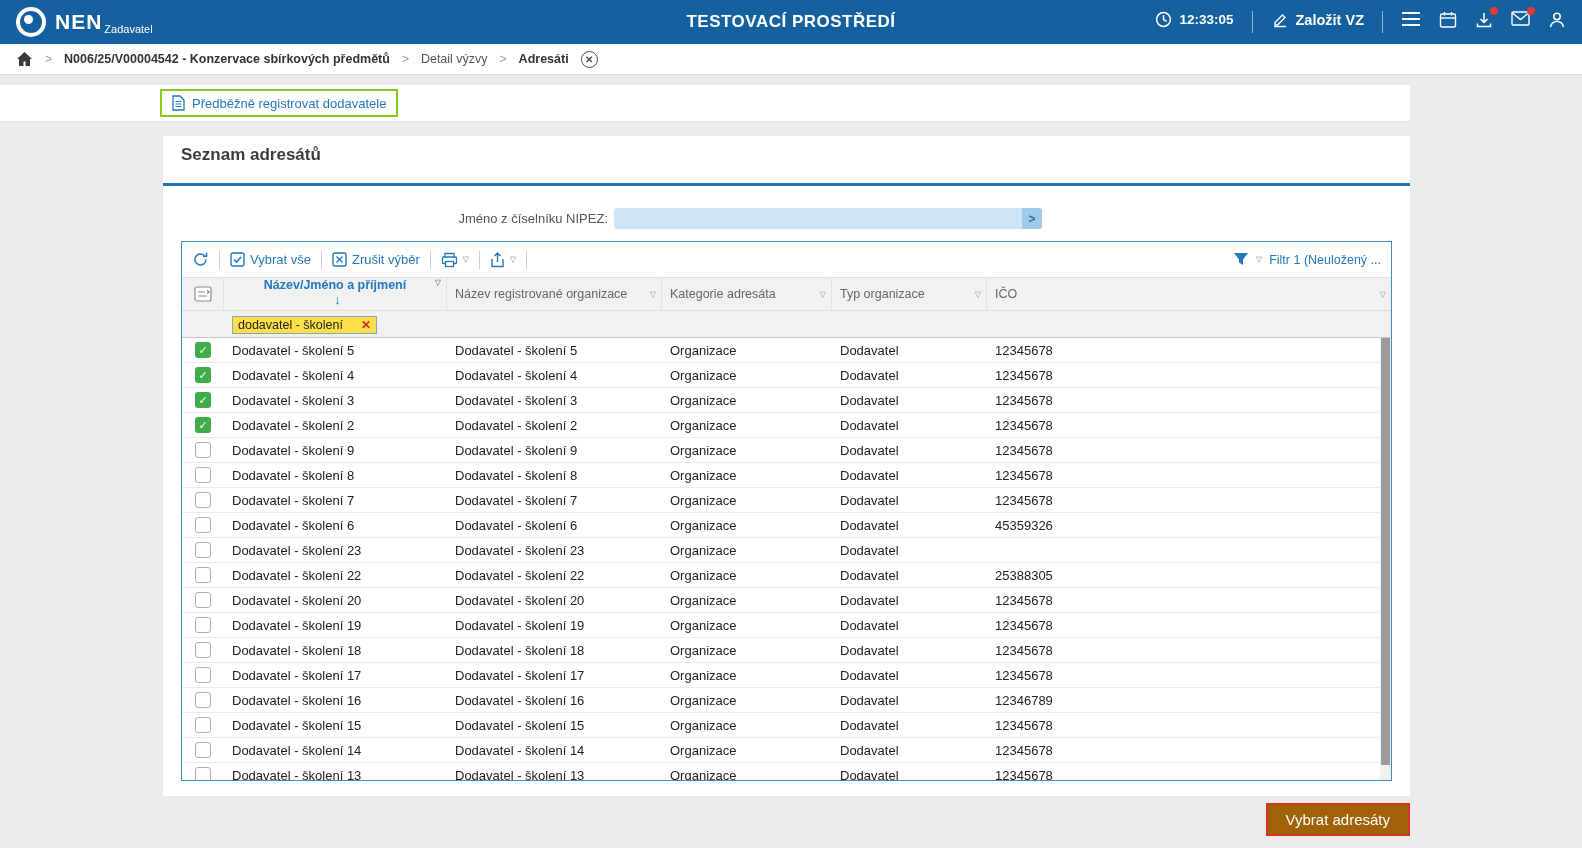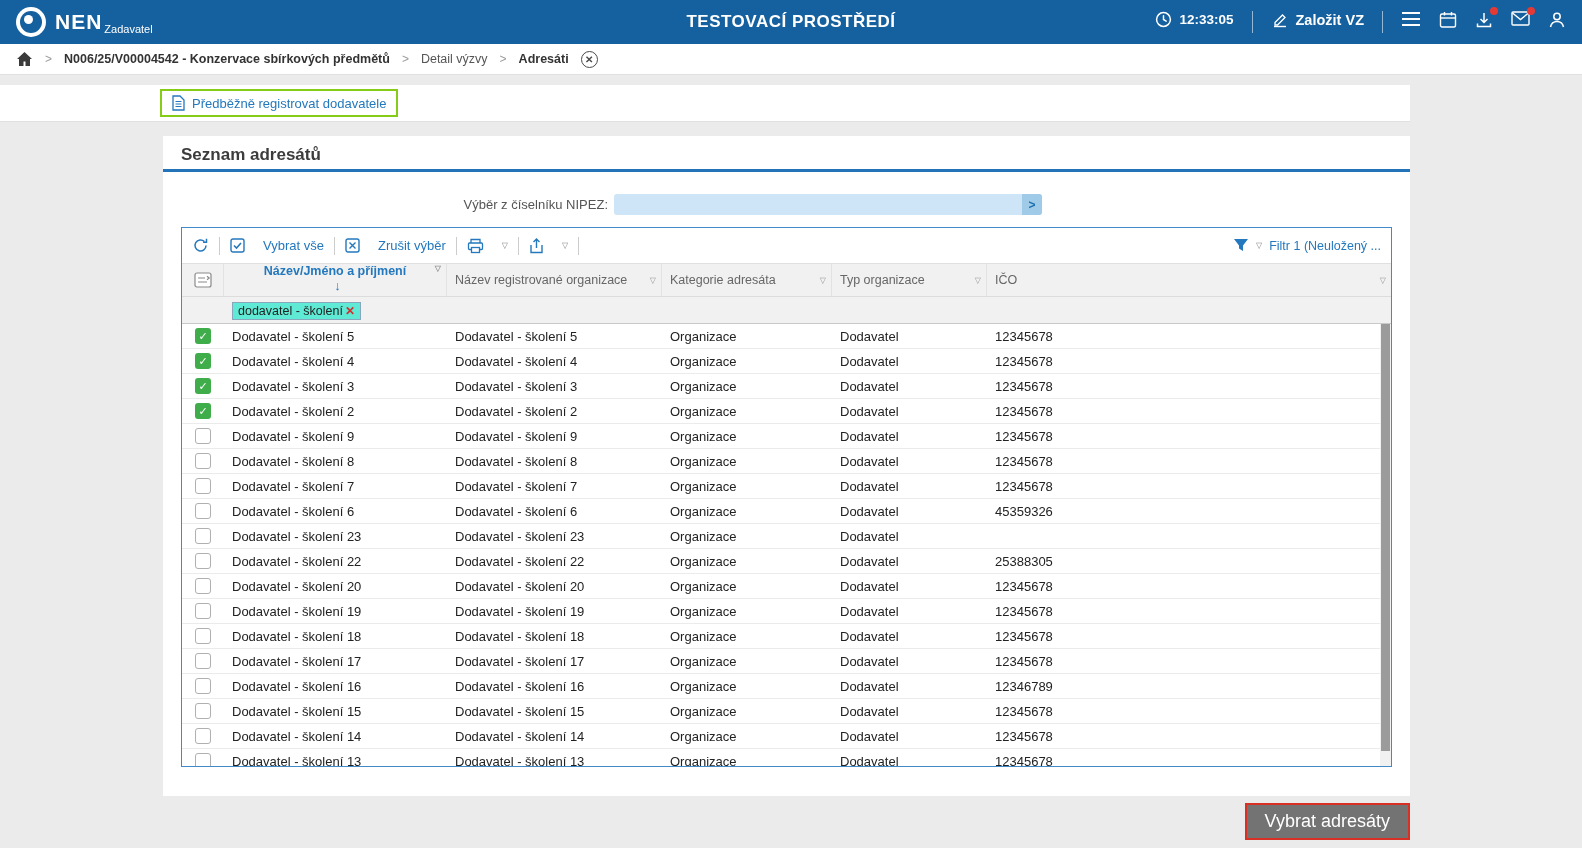--- a/index.html
+++ b/index.html
@@ -40,38 +40,38 @@
 
   
   .action-strip { width:1410px; height:37px; background:#fff; margin-top:10px;
     border-bottom:1px solid #e0e0e0; display:flex; align-items:center; }
   .preregister { margin-left:160px; border:2px solid #84cc16; padding:4px 10px; display:flex;
     align-items:center; gap:7px; color:#2478bd; font-size:13px; cursor:pointer; background:#fff; }
 
   
   .panel { width:1247px; height:660px; background:#fff; margin:14px 0 0 163px;
     padding:0 18px; position:relative; }
-  .section-title { padding-top:9px; font-size:17px; font-weight:bold; color:#3c3c3c; height:33px; }
+  .section-title { padding-top:9px; font-size:17px; font-weight:bold; color:#3c3c3c; height:47px; }
   .blue-rule { height:3px; background:#2273b8; margin:0 -18px; }
   .nipez-row { margin-top:22px; display:flex; align-items:center; height:21px; }
   .nipez-label { width:427px; text-align:right; color:#555; font-size:13px; }
   .nipez-input-wrap { margin-left:6px; width:428px; height:21px; background:#cde5f6;
     border-radius:3px; display:flex; align-items:center; }
   .nipez-input { flex:1; border:none; background:transparent; height:100%; font-size:13px;
     padding:0 6px; outline:none; font-family:inherit; }
   .nipez-btn { width:20px; height:21px; background:#9fcbe8; border-radius:0 3px 3px 0;
     color:#1d6fae; font-weight:bold; font-size:12px; display:flex; align-items:center;
     justify-content:center; cursor:pointer; }
   .subsection-title { margin-top:24px; font-size:15px; font-weight:bold; color:#333; }
 
   
   .grid { margin-top:12px; border:1px solid #4289c8; height:540px; overflow:hidden; }
   .grid-toolbar { height:36px; border-bottom:1px solid #e0e0e0; display:flex; align-items:center;
     padding:0 10px; gap:10px; font-size:13px; color:#2478bd; }
-  .gt-btn { display:flex; align-items:center; gap:18px; cursor:pointer;text-align:center; }
+  .gt-btn { display:flex; align-items:center; gap:5px; cursor:pointer;text-align:center; }
   .gt-sep { width:1px; height:18px; background:#ccc; }
   .drop-glyph { color:#8a8a8a; font-size:8px; cursor:pointer; }
   .filter-zone { margin-left:auto; display:flex; align-items:center; gap:7px; max-width:180px; }
   .filter-status { color:#2478bd; font-size:12.5px; white-space:nowrap; cursor:pointer; }
 
   .thead { height:33px; background:#f1f1f1; border-bottom:1px solid #dcdcdc; display:flex;
     font-size:12.5px; color:#666; }
   .th { display:flex; align-items:center; padding:0 8px; position:relative;
     border-right:1px solid #e2e2e2; cursor:pointer; }
   .th:last-child { border-right:none; }
@@ -82,40 +82,40 @@
   .col-cb { width:42px; justify-content:center; display:flex; align-items:center; }
   .col-name { width:223px; }
   .col-org { width:215px; }
   .col-cat { width:170px; }
   .col-type { width:155px; }
   .col-ico { flex:1; }
 
   .filter-row { height:27px; background:#f1f1f1; border-bottom:1px solid #c9c9c9; display:flex;
     align-items:center; }
   .filter-cell { padding:0 8px; }
-  .filter-tag { display:inline-flex; align-items:flex-start; gap:2px; background:#5eead4;
+  .filter-tag { display:inline-flex; align-items:flex-start; gap:18px; background:#fde047;
     border:1px solid #8aa6bd; padding:1px 5px; font-size:12.5px; color:#222; }
   .tag-x { color:#d32f2f; font-weight:bold; font-size:12px; cursor:pointer; }
 
   .tbody { position:relative; height:443px; overflow:hidden; }
   .trow { height:25px; display:flex; align-items:center; border-bottom:1px solid #ebebeb;
     font-size:13px; color:#222; cursor:pointer; background:#fff; }
   .cell { padding:0 8px; white-space:nowrap; overflow:hidden; }
   .cb { width:16px; height:16px; border-radius:3px; display:flex; align-items:center;
     justify-content:center; font-size:11px; cursor:pointer; }
   .cb-checked { background:#3fae4a; color:#fff; }
   .cb-unchecked { background:#fff; border:1px solid #b0b0b0; }
 
   .scrollbar { position:absolute; top:0; right:0; width:11px; height:100%; background:#f1f1f1; }
   .scroll-thumb { position:absolute; top:0; left:1px; width:9px; height:calc(100% - 16px);
     background:#9b9b9b; cursor:grab; }
 
   
   .bottom-bar { width:1410px; display:flex; justify-content:flex-end; margin-top:7px; }
-  .btn-green { background:#737373; color:#fff; border:2px solid #d93025; font-size:18px;
+  .btn-green { background:#a16207; color:#fff; border:2px solid #d93025; font-size:15px;
     padding:6px 18px; cursor:pointer; font-family:inherit;margin-left:32px; }
 </style>
 </head>
 <body>
 
 <div class="topbar">
   <div class="logo-wrap">
     <div class="logo-circle">
       <div class="inner"></div>
         <div class="swoosh"></div>
@@ -200,21 +200,21 @@
       </svg>
     <span>Předběžně registrovat dodavatele</span>
   </div>
 </div>
 
 <div class="panel">
   <div class="section-title">Seznam adresátů</div>
   <div class="blue-rule"></div>
 
   <div class="nipez-row">
-    <span class="nipez-label">Výběr z číselníku NIPEZ:</span>
+    <span class="nipez-label">Jméno z číselníku NIPEZ:</span>
     <div class="nipez-input-wrap">
       <input class="nipez-input" readonly="" value="" style="">
       <div class="nipez-btn">&gt;</div>
     </div>
   </div>
 
 
   <div class="grid">
 
     <div class="grid-toolbar">

